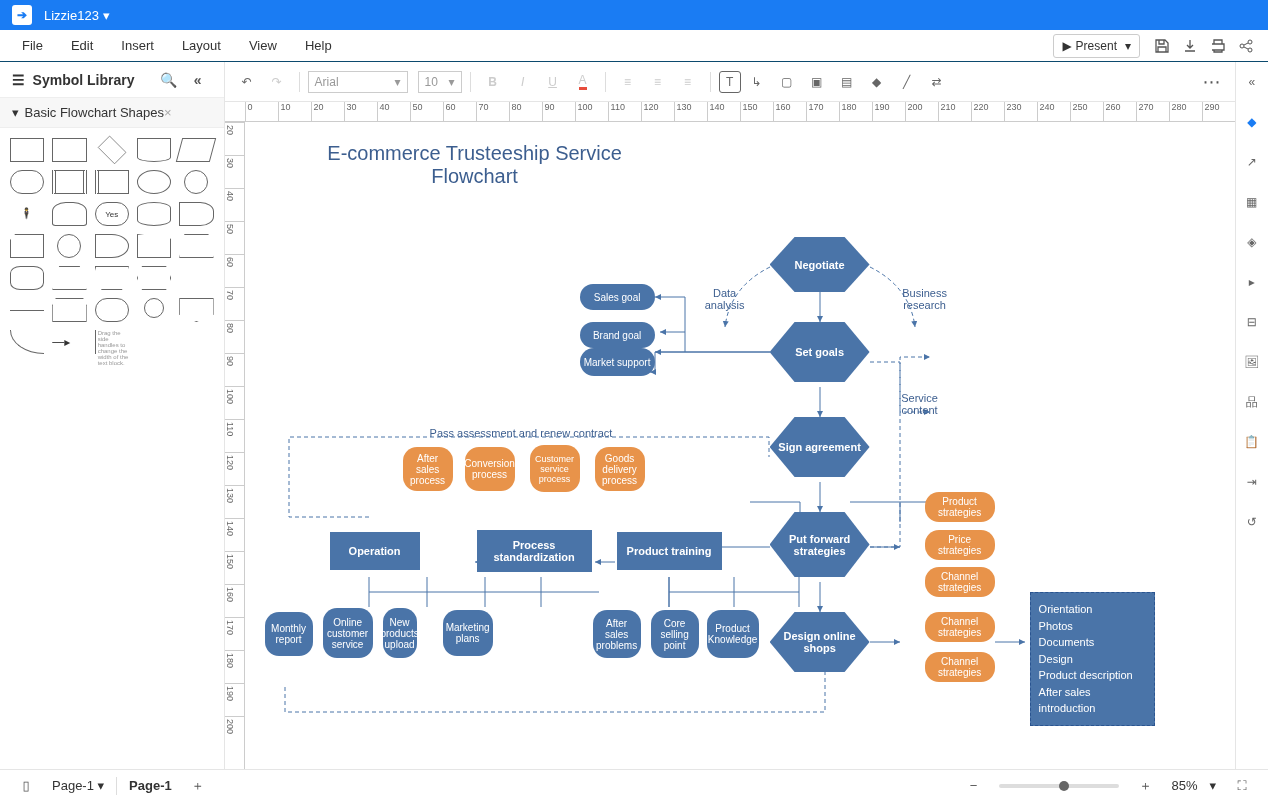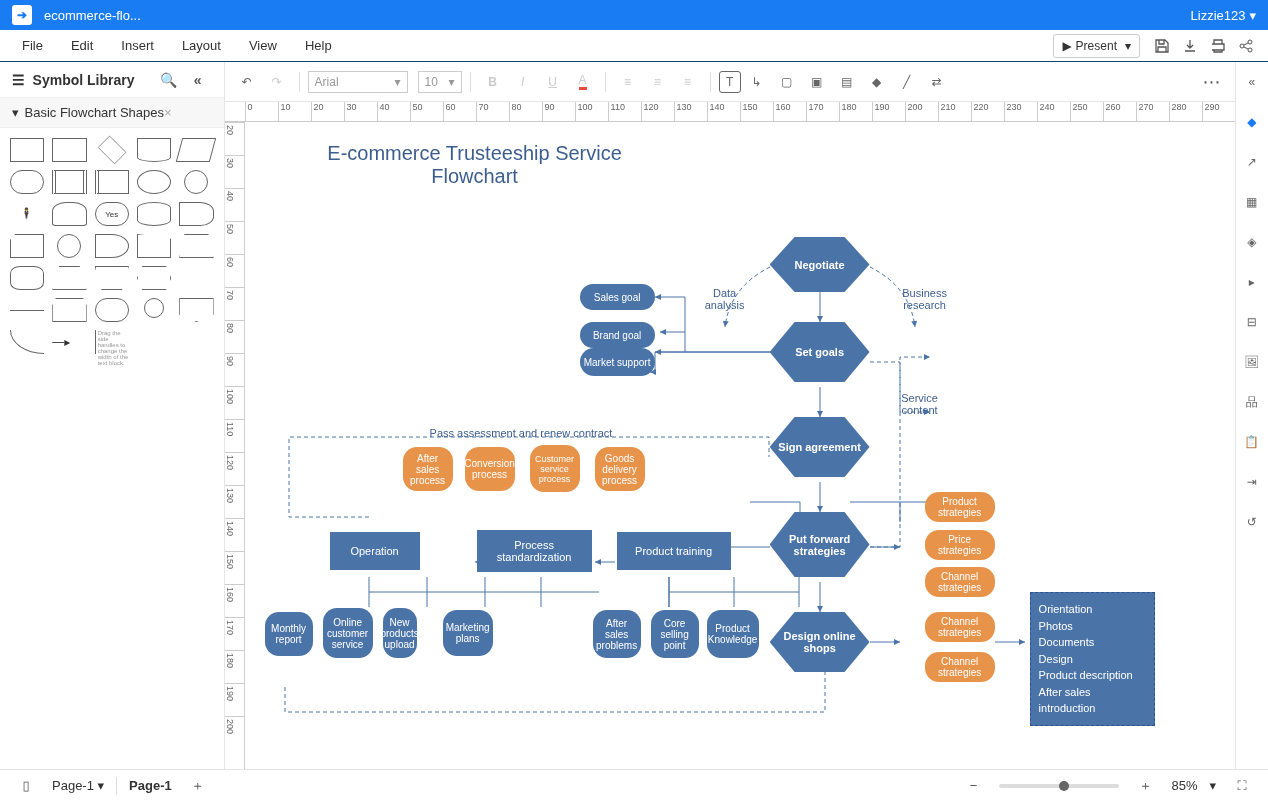--- a/index.html
+++ b/index.html
@@ -43,32 +43,31 @@
 .rbtn.active{color:#1a7cf3}
 .statusbar{height:32px;border-top:1px solid #e5e5e5;display:flex;align-items:center;padding:0 12px;background:#fff;font-size:13px;gap:12px}
 .statusbar .sp{flex:1}
 .zoomslider{width:120px;height:4px;background:#ddd;border-radius:2px;position:relative}
 .zoomslider::after{content:'';position:absolute;width:10px;height:10px;background:#666;border-radius:50%;top:-3px;left:50%}
 
 .fc-title{position:absolute;left:80px;top:20px;font-size:20px;font-weight:normal;color:#3c5e8f}
 .hex{position:absolute;background:#4a74a8;color:#fff;display:flex;align-items:center;justify-content:center;text-align:center;font-size:11px;font-weight:bold;clip-path:polygon(25% 0,75% 0,100% 50%,75% 100%,25% 100%,0 50%)}
 .rrect{position:absolute;background:#4a74a8;color:#fff;display:flex;align-items:center;justify-content:center;text-align:center;font-size:10px;border-radius:14px;padding:2px}
 .rrect.orange{background:#e8934a}
-.box{position:absolute;background:#4a74a8;color:#fff;display:flex;align-items:center;justify-content:center;text-align:center;font-size:11px;font-weight:normal}
+.box{position:absolute;background:#4a74a8;color:#fff;display:flex;align-items:center;justify-content:center;text-align:center;font-size:11px;font-weight:bold}
 .lbl{position:absolute;font-size:11px;color:#3c5e8f}
 .bluebox{position:absolute;background:#4a74a8;color:#fff;font-size:11px;padding:8px;line-height:1.5}
 svg.connectors{position:absolute;top:0;left:0;width:100%;height:100%;pointer-events:none}
 .dots{color:#555;font-size:18px;letter-spacing:2px}
 </style>
 </head>
 <body>
 
 <div class="titlebar">
   <div class="logo">➔</div>
-  <div class="doctitle">ecommerce-flo...</div>
   <div class="userbox">
       <span>Lizzie123</span>
       <span>▾</span>
     </div>
 </div>
 
 <div class="menubar">
   <div class="menuitem">File</div>
   <div class="menuitem">Edit</div>
   <div class="menuitem">Insert</div>
@@ -301,21 +300,21 @@
         <div class="lbl" style="left:455px;top:165px;width:50px;text-align:center">Data analysis</div>
         <div class="lbl" style="left:650px;top:165px;width:60px;text-align:center">Business research</div>
         <div class="lbl" style="left:650px;top:270px;width:50px;text-align:center">Service content</div>
         <div class="lbl" style="left:185px;top:305px;font-size:11px">Pass assessment and renew contract</div>
         <div class="rrect orange" style="left:158px;top:325px;width:50px;height:44px">After sales process</div>
         <div class="rrect orange" style="left:220px;top:325px;width:50px;height:44px">Conversion process</div>
         <div class="rrect orange" style="left:285px;top:323px;width:50px;height:47px;font-size:9px">Customer service process</div>
         <div class="rrect orange" style="left:350px;top:325px;width:50px;height:44px">Goods delivery process</div>
         <div class="box" style="left:85px;top:410px;width:90px;height:38px">Operation</div>
         <div class="box" style="left:232px;top:408px;width:115px;height:42px">Process standardization</div>
-        <div class="box" style="left:372px;top:410px;width:114px;height:38px">Product training</div>
+        <div class="box" style="left:372px;top:410px;width:105px;height:38px">Product training</div>
         <div class="rrect" style="left:20px;top:490px;width:48px;height:44px">Monthly report</div>
         <div class="rrect" style="left:78px;top:486px;width:50px;height:50px">Online customer service</div>
         <div class="rrect" style="left:138px;top:486px;width:34px;height:50px">New products upload</div>
         <div class="rrect" style="left:198px;top:488px;width:50px;height:46px">Marketing plans</div>
         <div class="rrect" style="left:348px;top:488px;width:48px;height:48px">After sales problems</div>
         <div class="rrect" style="left:406px;top:488px;width:48px;height:48px">Core selling point</div>
         <div class="rrect" style="left:462px;top:488px;width:52px;height:48px">Product Knowledge</div>
         <div class="rrect orange" style="left:680px;top:370px;width:70px;height:30px">Product strategies</div>
         <div class="rrect orange" style="left:680px;top:408px;width:70px;height:30px">Price strategies</div>
         <div class="rrect orange" style="left:680px;top:445px;width:70px;height:30px">Channel strategies</div>

